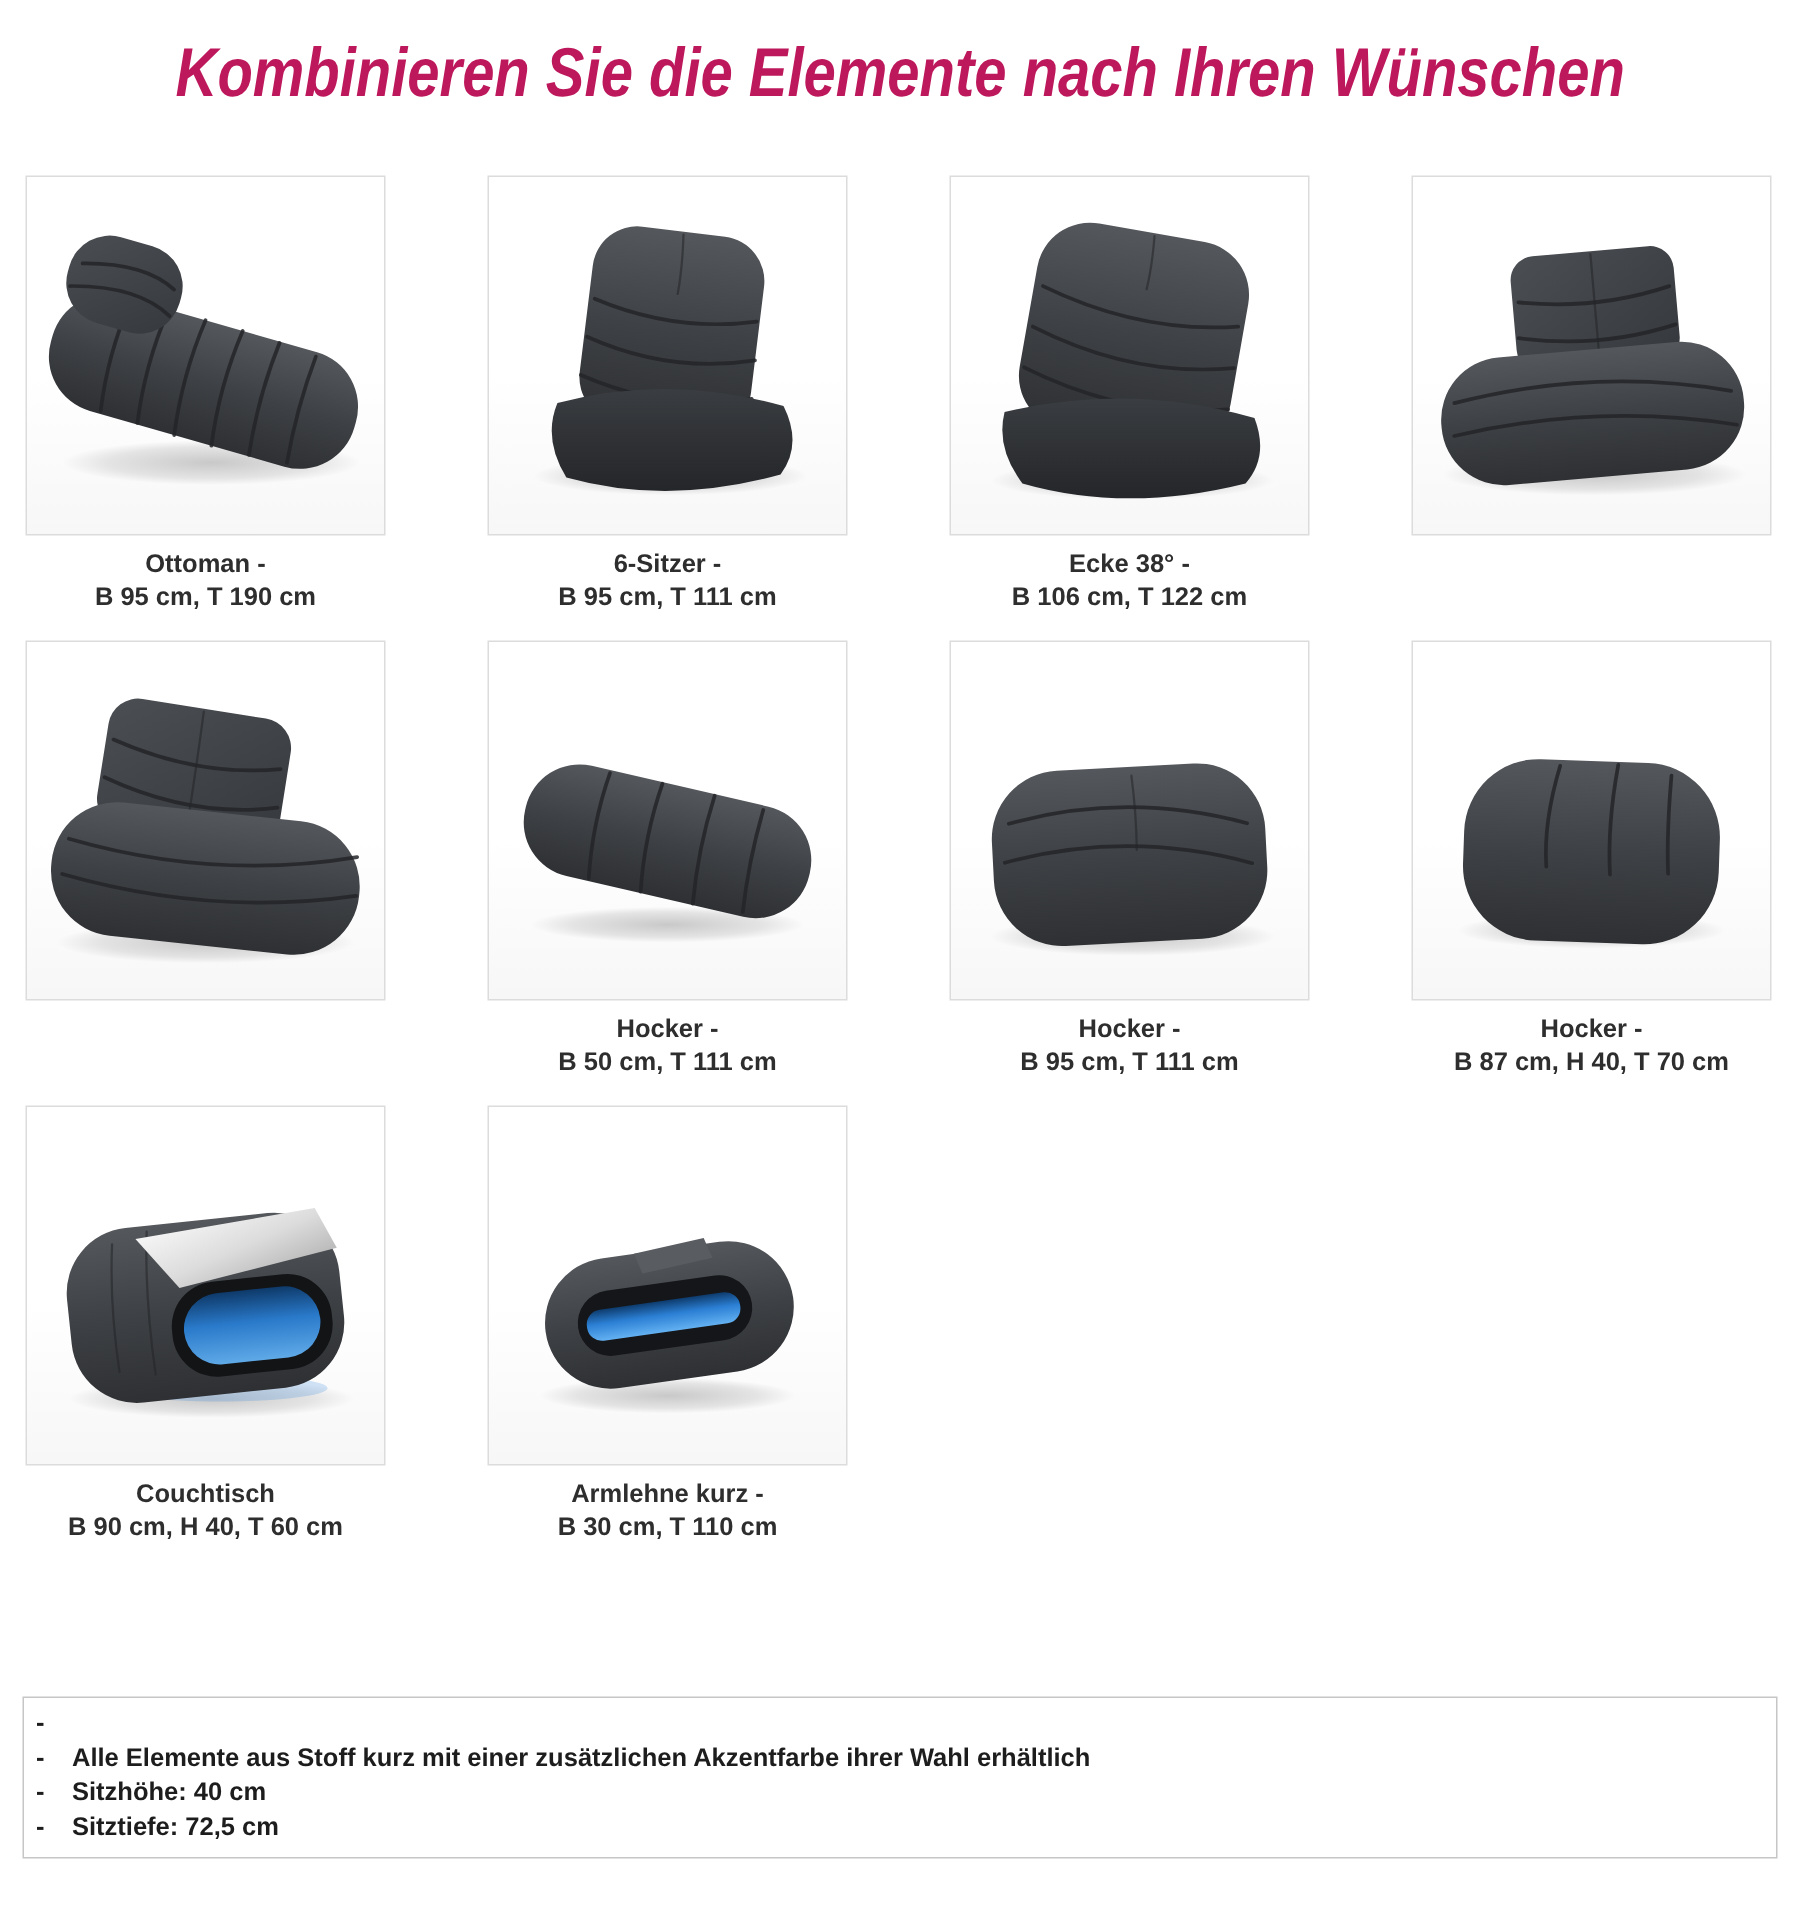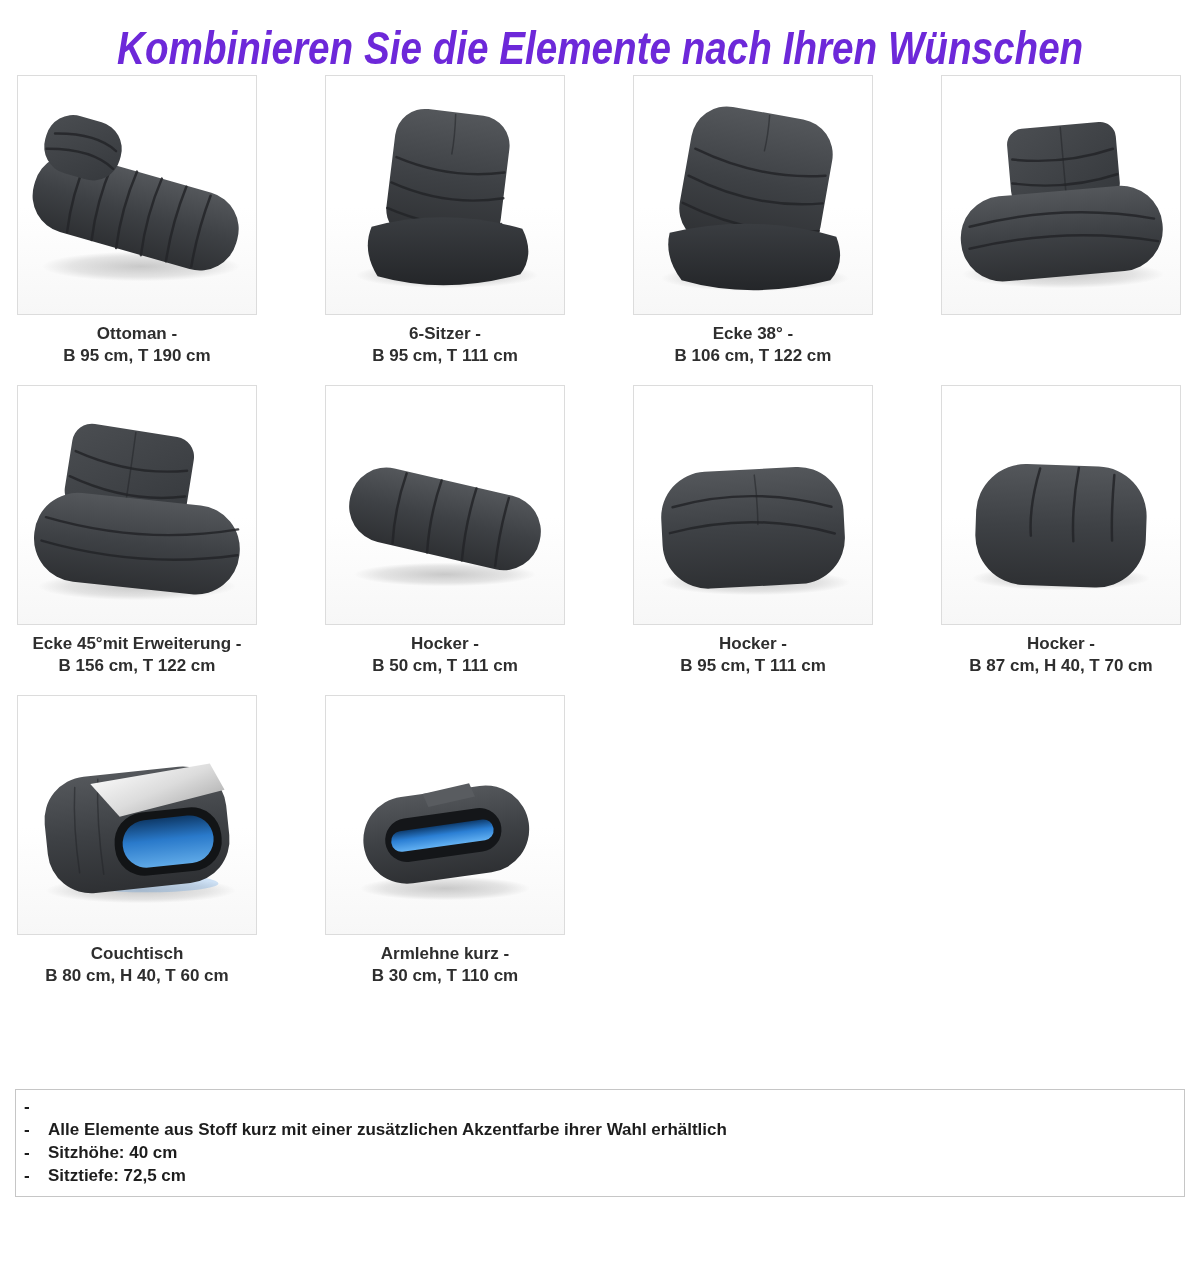--- a/index.html
+++ b/index.html
@@ -10,28 +10,29 @@
     overflow:hidden;
     position:relative;
   }
   
   header { text-align:center; padding-top:22px; }
   h1 {
     margin:0;
     font-size:46px;
     font-weight:bold;
     font-style:italic;
-    color:#6d28d9;
+    color:#be185d;
     line-height:1.15;
     white-space:nowrap;
   }
   h1 .condense { display:inline-block; transform:scaleX(0.84); transform-origin:50% 50%; }
 
   
   .grid {
+    margin-top:42px;
     padding:0 19px 0 17px;
     display:grid;
     grid-template-columns:repeat(4, 240px);
     justify-content:space-between;
     row-gap:18px;
   }
   figure.cell { margin:0; width:240px; }
   .tile {
     width:238px; height:238px;
     border:1px solid #dcdcdc;
@@ -202,24 +203,20 @@
           <path class="seam" d="M55,74 q60,16 114,2"></path>
           <path class="seam" d="M53,100 q62,18 118,2"></path>
         </g>
         <g transform="rotate(6 120 158)">
           <rect x="16" y="114" width="208" height="90" rx="44" fill="url(#gBody)"></rect>
           <path class="seam" d="M26,142 q100,18 194,-8"></path>
           <path class="seam" d="M24,166 q102,18 198,-6"></path>
         </g>
       </svg>
     </div>
-    <figcaption class="caption">
-      <div>Ecke 45°mit Erweiterung -</div>
-      <div>B 156 cm, T 122 cm</div>
-    </figcaption>
   </figure>
 
   <figure class="cell">
     <div class="tile">
       <svg class="render" viewBox="0 0 240 240">
         <ellipse cx="120" cy="190" rx="92" ry="12" fill="url(#gShadow)"></ellipse>
         <g transform="rotate(13 120 134)">
           <rect x="22" y="96" width="196" height="76" rx="37" fill="url(#gBody)"></rect>
           <path class="seam" d="M72,98 q-4,36 2,72"></path>
           <path class="seam" d="M108,97 q-4,37 2,74"></path>
@@ -280,21 +277,21 @@
           <path class="seam thin" d="M62,86 q-6,40 -4,86"></path>
           <path class="seam thin" d="M86,80 q-6,44 -4,96"></path>
           <path d="M78,84 L200,76 L212,104 L104,120 Z" fill="url(#gMirror)"></path>
           <rect x="96" y="118" width="108" height="64" rx="30" fill="#121416"></rect>
           <rect x="104" y="126" width="92" height="48" rx="24" fill="url(#gLed)" opacity="0.95"></rect>
         </g>
       </svg>
     </div>
     <figcaption class="caption">
       <div>Couchtisch</div>
-      <div>B 80 cm, H 40, T 60 cm</div>
+      <div>B 90 cm, H 40, T 60 cm</div>
     </figcaption>
   </figure>
 
 
   <figure class="cell">
     <div class="tile">
       <svg class="render" viewBox="0 0 240 240">
         <ellipse cx="120" cy="194" rx="86" ry="12" fill="url(#gShadow)"></ellipse>
         <g transform="rotate(-8 120 145)">
           <rect x="38" y="96" width="168" height="88" rx="44" fill="url(#gBody)"></rect>

